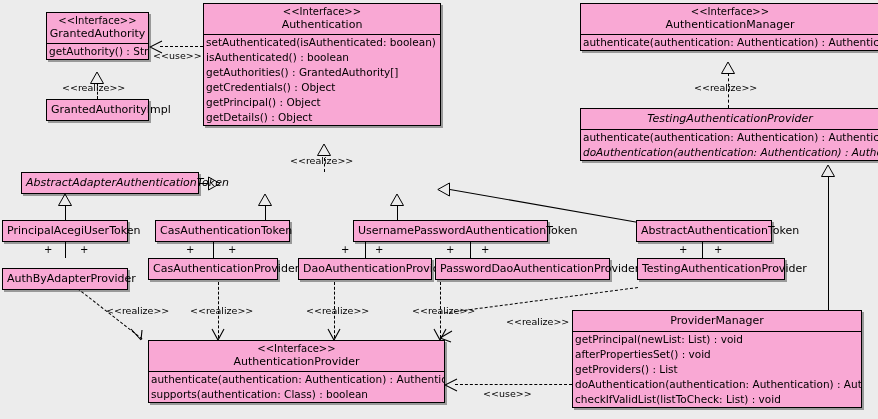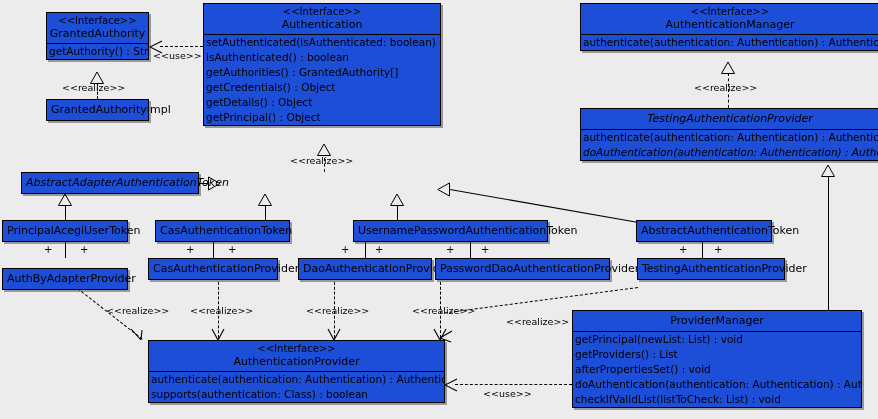--- a/index.html
+++ b/index.html
@@ -12,21 +12,21 @@
     width: 878px;
     height: 419px;
     background: #ececec;
     font-family: "DejaVu Sans", sans-serif;
     overflow: hidden;
   }
   
   .uml-box {
     position: absolute;
     box-sizing: border-box;
-    background: #1d4ed8;
+    background: #f9a8d4;
     border: 1px solid #000000;
     box-shadow: 2px 2px 0 0 rgba(0,0,0,0.35);
     z-index: 5;
   }
   .uml-head {
     padding: 1px 2px 2px 2px;
     text-align: center;
     white-space: nowrap;
   }
   .uml-head .stereo {
@@ -293,22 +293,22 @@
   <div class="uml-box" style="left:203px; top:3px; width:238px;">
     <div class="uml-head">
       <span class="stereo">&lt;&lt;Interface&gt;&gt;</span>
       <span class="cname">Authentication</span>
     </div>
     <div class="uml-members">
       <span class="m">setAuthenticated(isAuthenticated: boolean) : void</span>
       <span class="m">isAuthenticated() : boolean</span>
       <span class="m">getAuthorities() : GrantedAuthority[]</span>
       <span class="m">getCredentials() : Object</span>
+      <span class="m">getPrincipal() : Object</span>
       <span class="m">getDetails() : Object</span>
-      <span class="m">getPrincipal() : Object</span>
     </div>
   </div>
 
   <div class="uml-box" style="left:580px; top:3px; width:300px;">
     <div class="uml-head">
       <span class="stereo">&lt;&lt;Interface&gt;&gt;</span>
       <span class="cname">AuthenticationManager</span>
     </div>
     <div class="uml-members">
       <span class="m">authenticate(authentication: Authentication) : Authentication</span>
@@ -396,20 +396,20 @@
       <span class="m">supports(authentication: Class) : boolean</span>
     </div>
   </div>
 
   <div class="uml-box" style="left:572px; top:310px; width:290px;">
     <div class="uml-head" style="padding-top:3px;padding-bottom:3px;">
       <span class="cname">ProviderManager</span>
     </div>
     <div class="uml-members">
       <span class="m">getPrincipal(newList: List) : void</span>
+      <span class="m">afterPropertiesSet() : void</span>
       <span class="m">getProviders() : List</span>
-      <span class="m">afterPropertiesSet() : void</span>
       <span class="m">doAuthentication(authentication: Authentication) : Authentication</span>
       <span class="m">checkIfValidList(listToCheck: List) : void</span>
     </div>
   </div>
 
 </div>
 
 </body></html>

